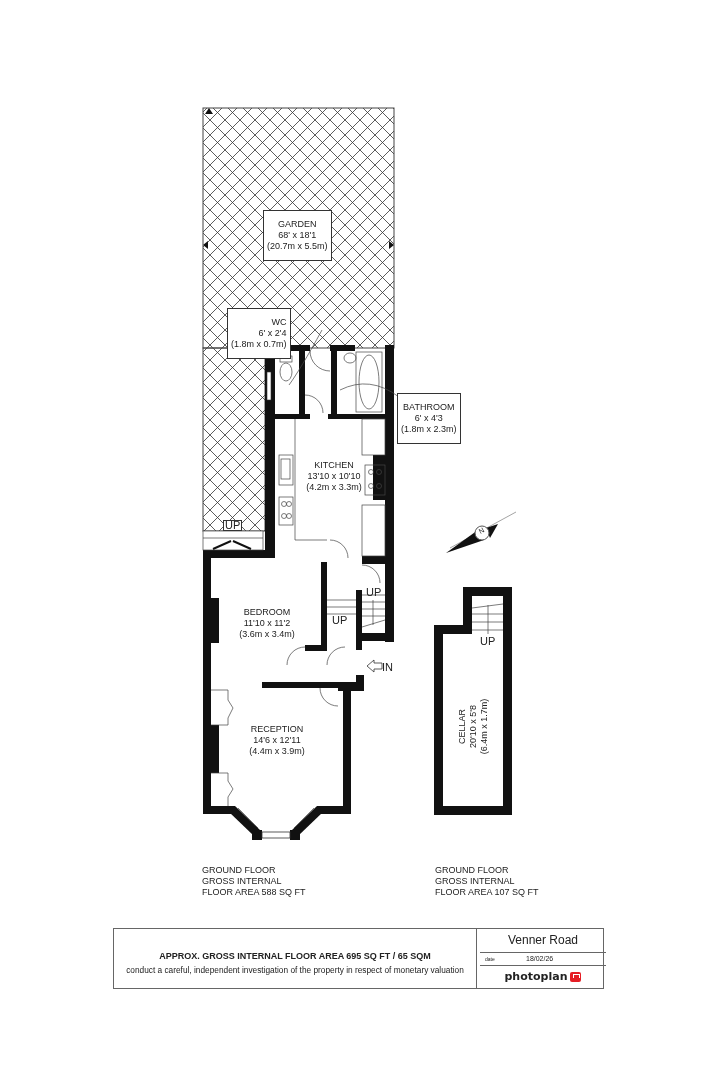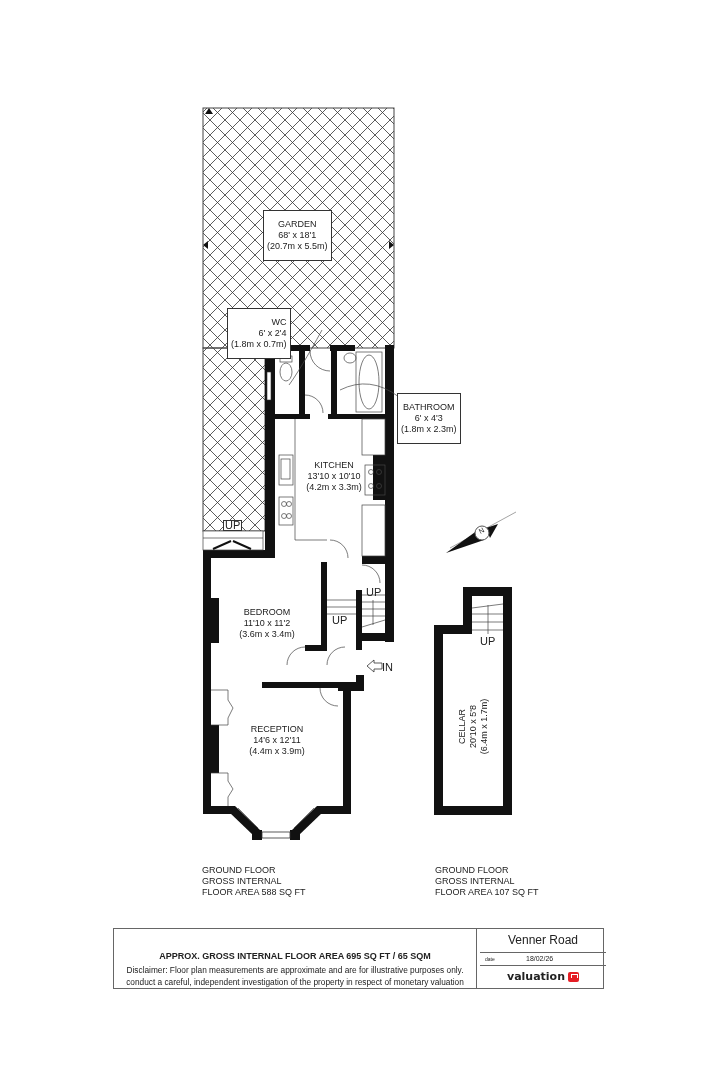--- a/index.html
+++ b/index.html
@@ -223,27 +223,26 @@
 <div class="floor-area" style="left:435px;top:865px;">
   <div>GROUND FLOOR</div>
   <div>GROSS INTERNAL</div>
   <div>FLOOR AREA 107 SQ FT</div>
 </div>
 
 <div class="footer">
   <div class="left">
     <div class="title">APPROX. GROSS INTERNAL FLOOR AREA 695 SQ FT / 65 SQM</div>
     <div class="disc">
-      <div>Disclaimer: Floor plan measurements are approximate and are for illustrative purposes only.</div>
       <div>conduct a careful, independent investigation of the property in respect of monetary valuation</div>
     </div>
   </div>
   <div class="right">
     <div class="addr">Venner Road</div>
     <div class="daterow">
       <span class="k">date</span>
       <span class="v">18/02/26</span>
     </div>
     <div class="logo">
-      <span>valuation</span><span class="mark"></span>
+      <span>photoplan</span><span class="mark"></span>
     </div>
   </div>
 </div>
 
 </body></html>

